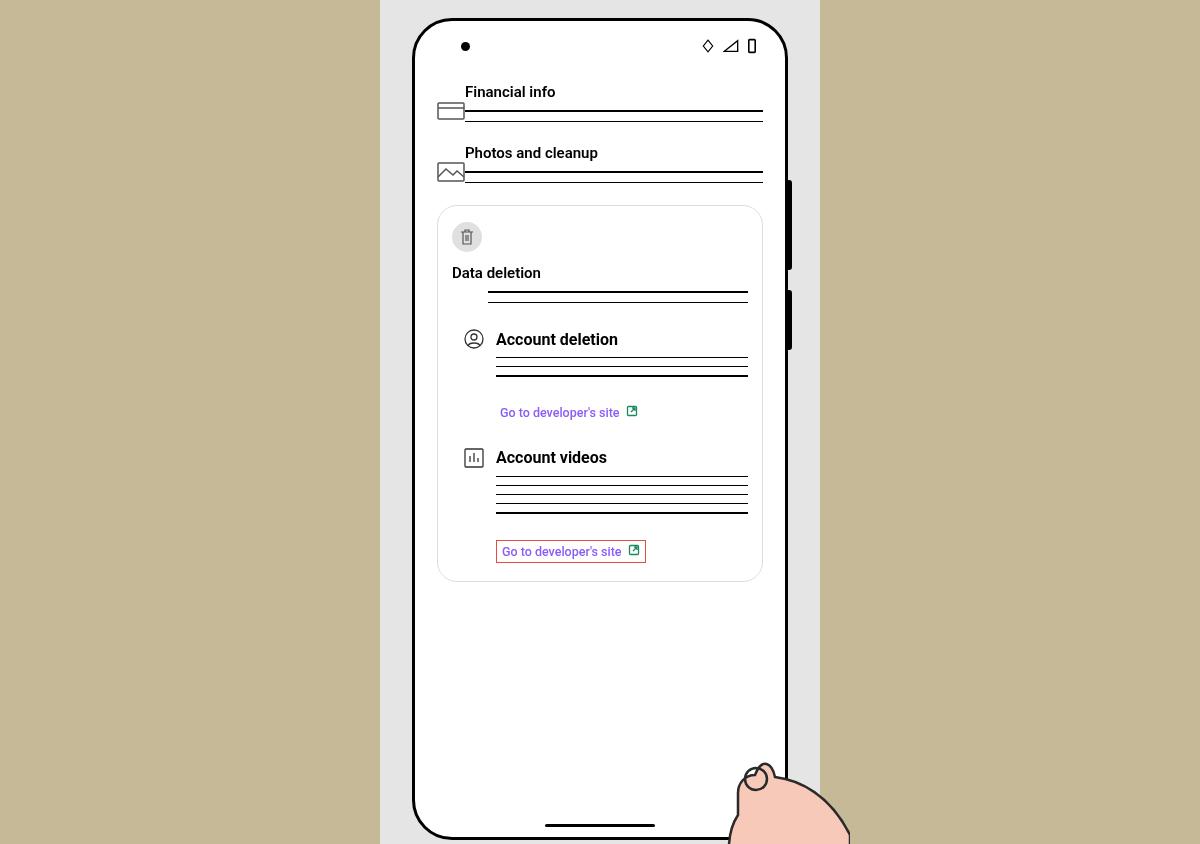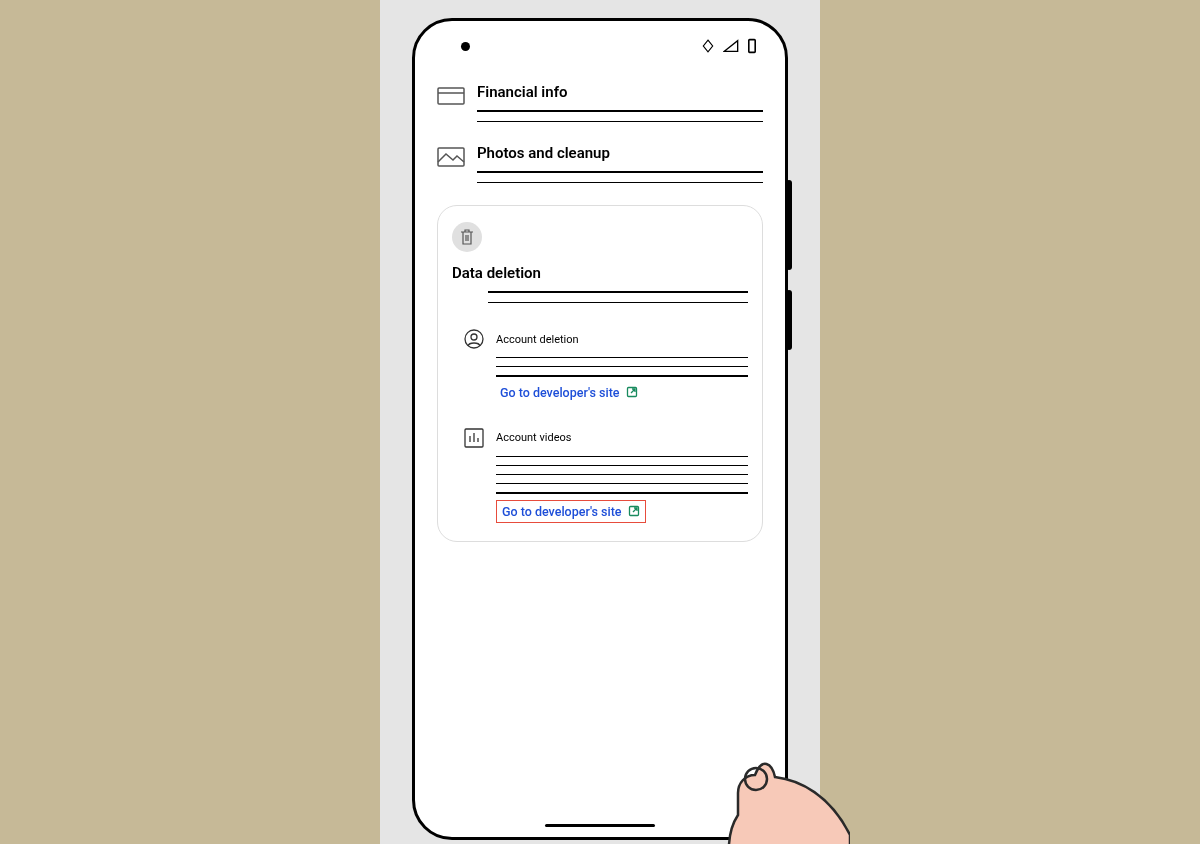--- a/index.html
+++ b/index.html
@@ -62,22 +62,22 @@
     margin-left: 18px;
   }
   .status-icons {
     display: flex; gap: 8px; align-items: center;
   }
   .content {
     padding: 12px 22px 0 22px;
   }
   .section {
     display: flex;
-    gap: 12px;
     margin-bottom: 22px;
+    align-items: flex-end;
   }
   .section-icon {
     width: 28px; height: 22px; flex-shrink: 0;
     margin-top: 2px;
   }
   .section-body { flex: 1; }
   .section-title {
     font-size: 15px;
     font-weight: 600;
     color: #000;
@@ -114,38 +114,37 @@
   .sub-header {
     display: flex;
     gap: 12px;
     align-items: center;
   }
   .sub-icon {
     width: 20px; height: 20px; flex-shrink: 0;
     margin-left: 12px;
   }
   .sub-title {
-    font-size: 11px;
-    font-weight: 400;
+    font-size: 16px;
+    font-weight: 700;
     text-align: center;
   }
   .sub-lines {
     padding-left: 44px;
     margin-top: 4px;
   }
   .sub-lines .line { margin-top: 8px; height: 1.2px; }
   .dev-link {
     display: inline-flex;
-    align-items: center;
     gap: 6px;
-    color: #1d4ed8;
+    color: #8b5cf6;
     font-size: 12.5px;
     font-weight: 500;
     margin-left: 44px;
-    margin-top: 6px;
+    margin-top: 26px;
     cursor: pointer;
     padding: 2px 4px;
   }
   .dev-link.highlighted {
     border: 1.5px solid #e74c3c;
     padding: 3px 5px;
   }
   .home-indicator {
     position: absolute;
     bottom: 10px;

